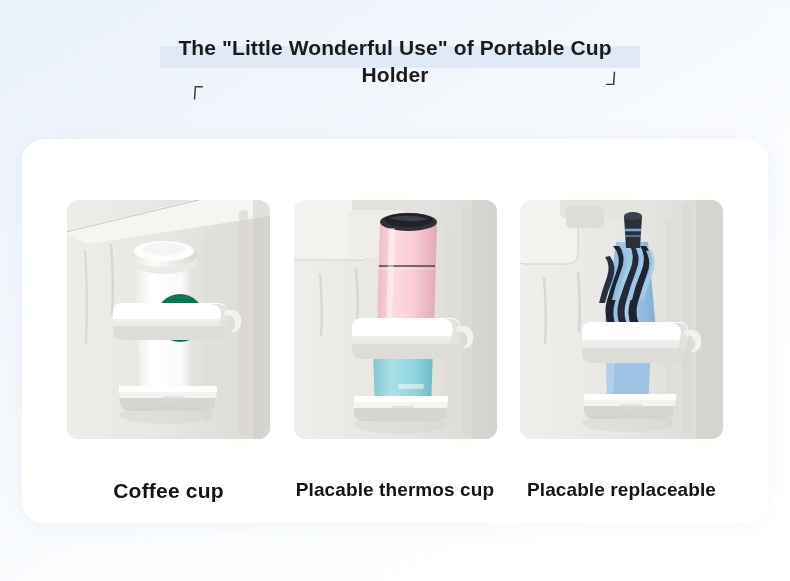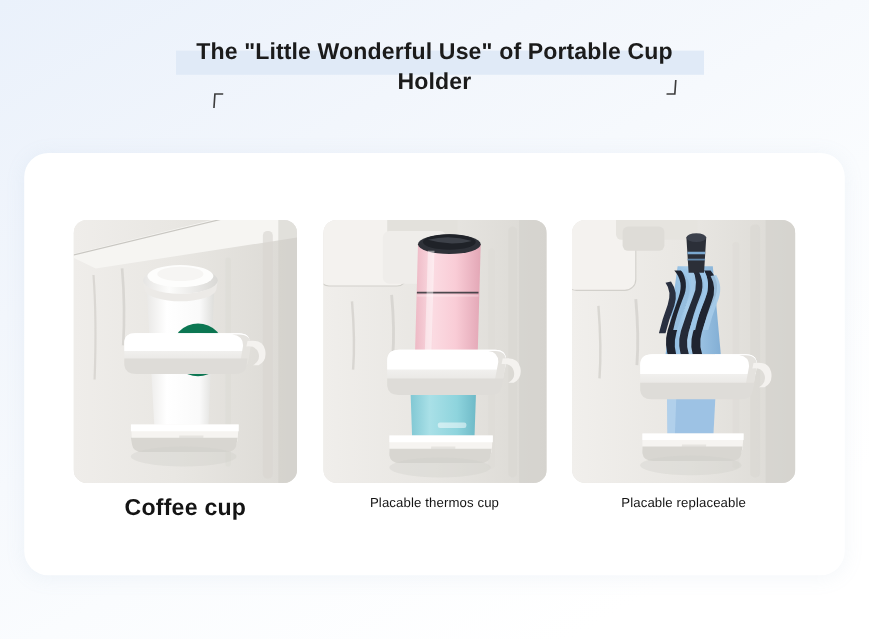--- a/index.html
+++ b/index.html
@@ -97,32 +97,32 @@
     width: 203px;
     height: 239px;
     border-radius: 12px;
     overflow: hidden;
     position: relative;
     background: #e8e6e2;
   }
   .photo svg { display: block; }
 
   .caption {
-    margin-top: 11px;
+    margin-top: 40px;
     color: #141414;
     text-align: right;
   }
   .caption.large {
     font-size: 21px;
     font-weight: bold;
     letter-spacing: 0.2px;
   }
   .caption.small {
-    font-size: 12px;
-    font-weight: normal;
+    font-size: 19px;
+    font-weight: bold;
     letter-spacing: 0.1px;
   }
 </style>
 </head>
 <body>
 
 <div class="title-highlight"></div>
 
 <div class="title-wrap">
   <span class="bracket bracket-left">┌</span>

